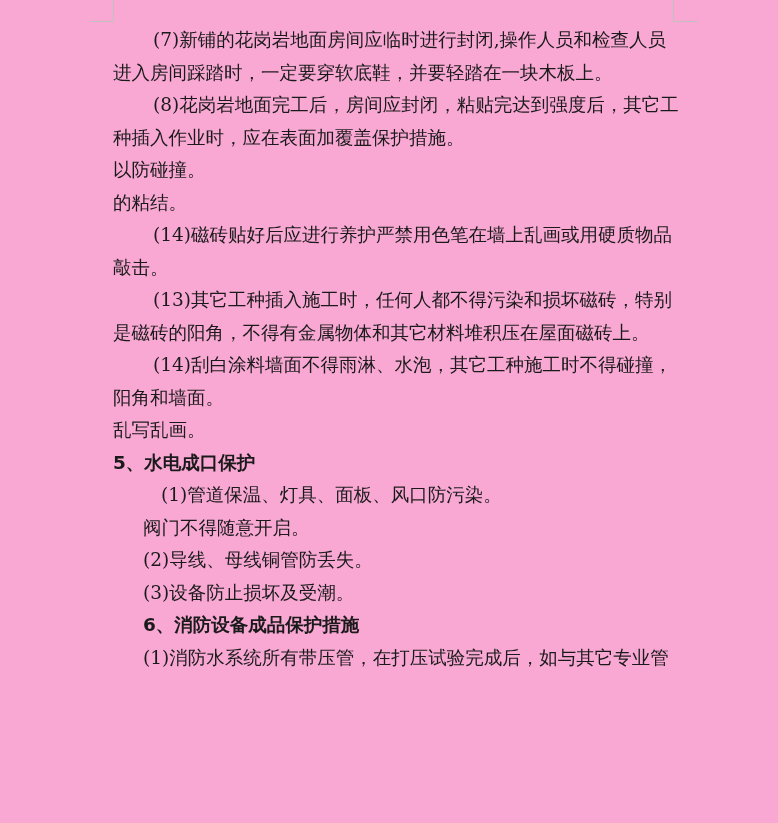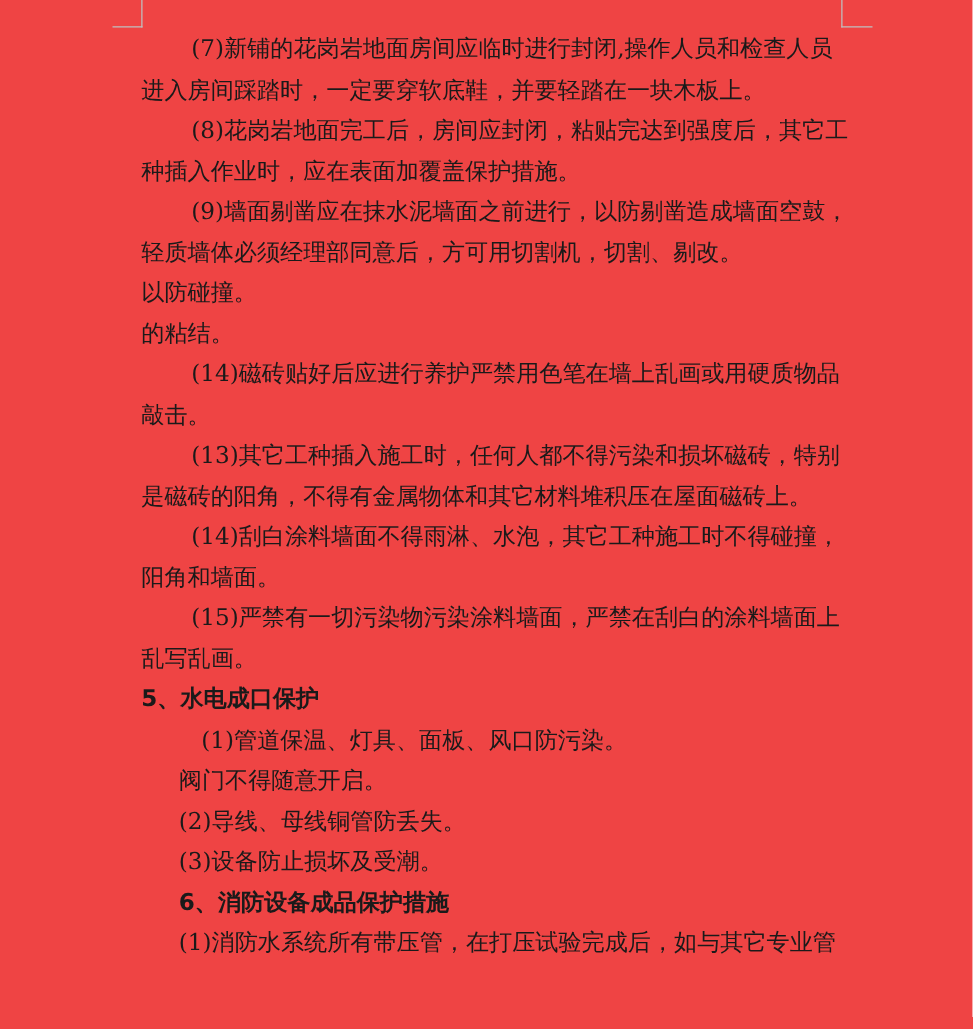--- a/index.html
+++ b/index.html
@@ -7,21 +7,21 @@
     padding: 0;
     background: #ffffff;
     width: 778px;
     height: 823px;
     overflow: hidden;
   }
   .page {
     position: relative;
     width: 778px;
     height: 823px;
-    background: #ef4444;
+    background: #f9a8d4;
   }
   .corner {
     position: absolute;
     border-color: #c0c0c0;
     border-style: solid;
     border-width: 0;
   }
   .corner.tl {
     left: 90px;
     top: 0;
@@ -71,43 +71,38 @@
   <div class="content">
     <div>
       <div class="line indent2">(7)新铺的花岗岩地面房间应临时进行封闭,操作人员和检查人员</div>
       <div class="line">进入房间踩踏时，一定要穿软底鞋，并要轻踏在一块木板上。</div>
     </div>
     <div>
       <div class="line indent2">(8)花岗岩地面完工后，房间应封闭，粘贴完达到强度后，其它工</div>
       <div class="line">种插入作业时，应在表面加覆盖保护措施。</div>
     </div>
     <div>
-      <div class="line indent2">(9)墙面剔凿应在抹水泥墙面之前进行，以防剔凿造成墙面空鼓，</div>
-      <div class="line">轻质墙体必须经理部同意后，方可用切割机，切割、剔改。</div>
-    </div>
-    <div>
       <div class="line">以防碰撞。</div>
     </div>
     <div>
       <div class="line">的粘结。</div>
     </div>
     <div>
       <div class="line indent2">(14)磁砖贴好后应进行养护严禁用色笔在墙上乱画或用硬质物品</div>
       <div class="line">敲击。</div>
     </div>
     <div>
       <div class="line indent2">(13)其它工种插入施工时，任何人都不得污染和损坏磁砖，特别</div>
       <div class="line">是磁砖的阳角，不得有金属物体和其它材料堆积压在屋面磁砖上。</div>
     </div>
     <div>
       <div class="line indent2">(14)刮白涂料墙面不得雨淋、水泡，其它工种施工时不得碰撞，</div>
       <div class="line">阳角和墙面。</div>
     </div>
     <div>
-      <div class="line indent2">(15)严禁有一切污染物污染涂料墙面，严禁在刮白的涂料墙面上</div>
       <div class="line">乱写乱画。</div>
     </div>
 
     <div>
       <div class="line bold">5、水电成口保护</div>
       <div class="line indent-h">(1)管道保温、灯具、面板、风口防污染。</div>
       <div class="line indent-s">阀门不得随意开启。</div>
       <div class="line indent-s">(2)导线、母线铜管防丢失。</div>
       <div class="line indent-s">(3)设备防止损坏及受潮。</div>
     </div>

